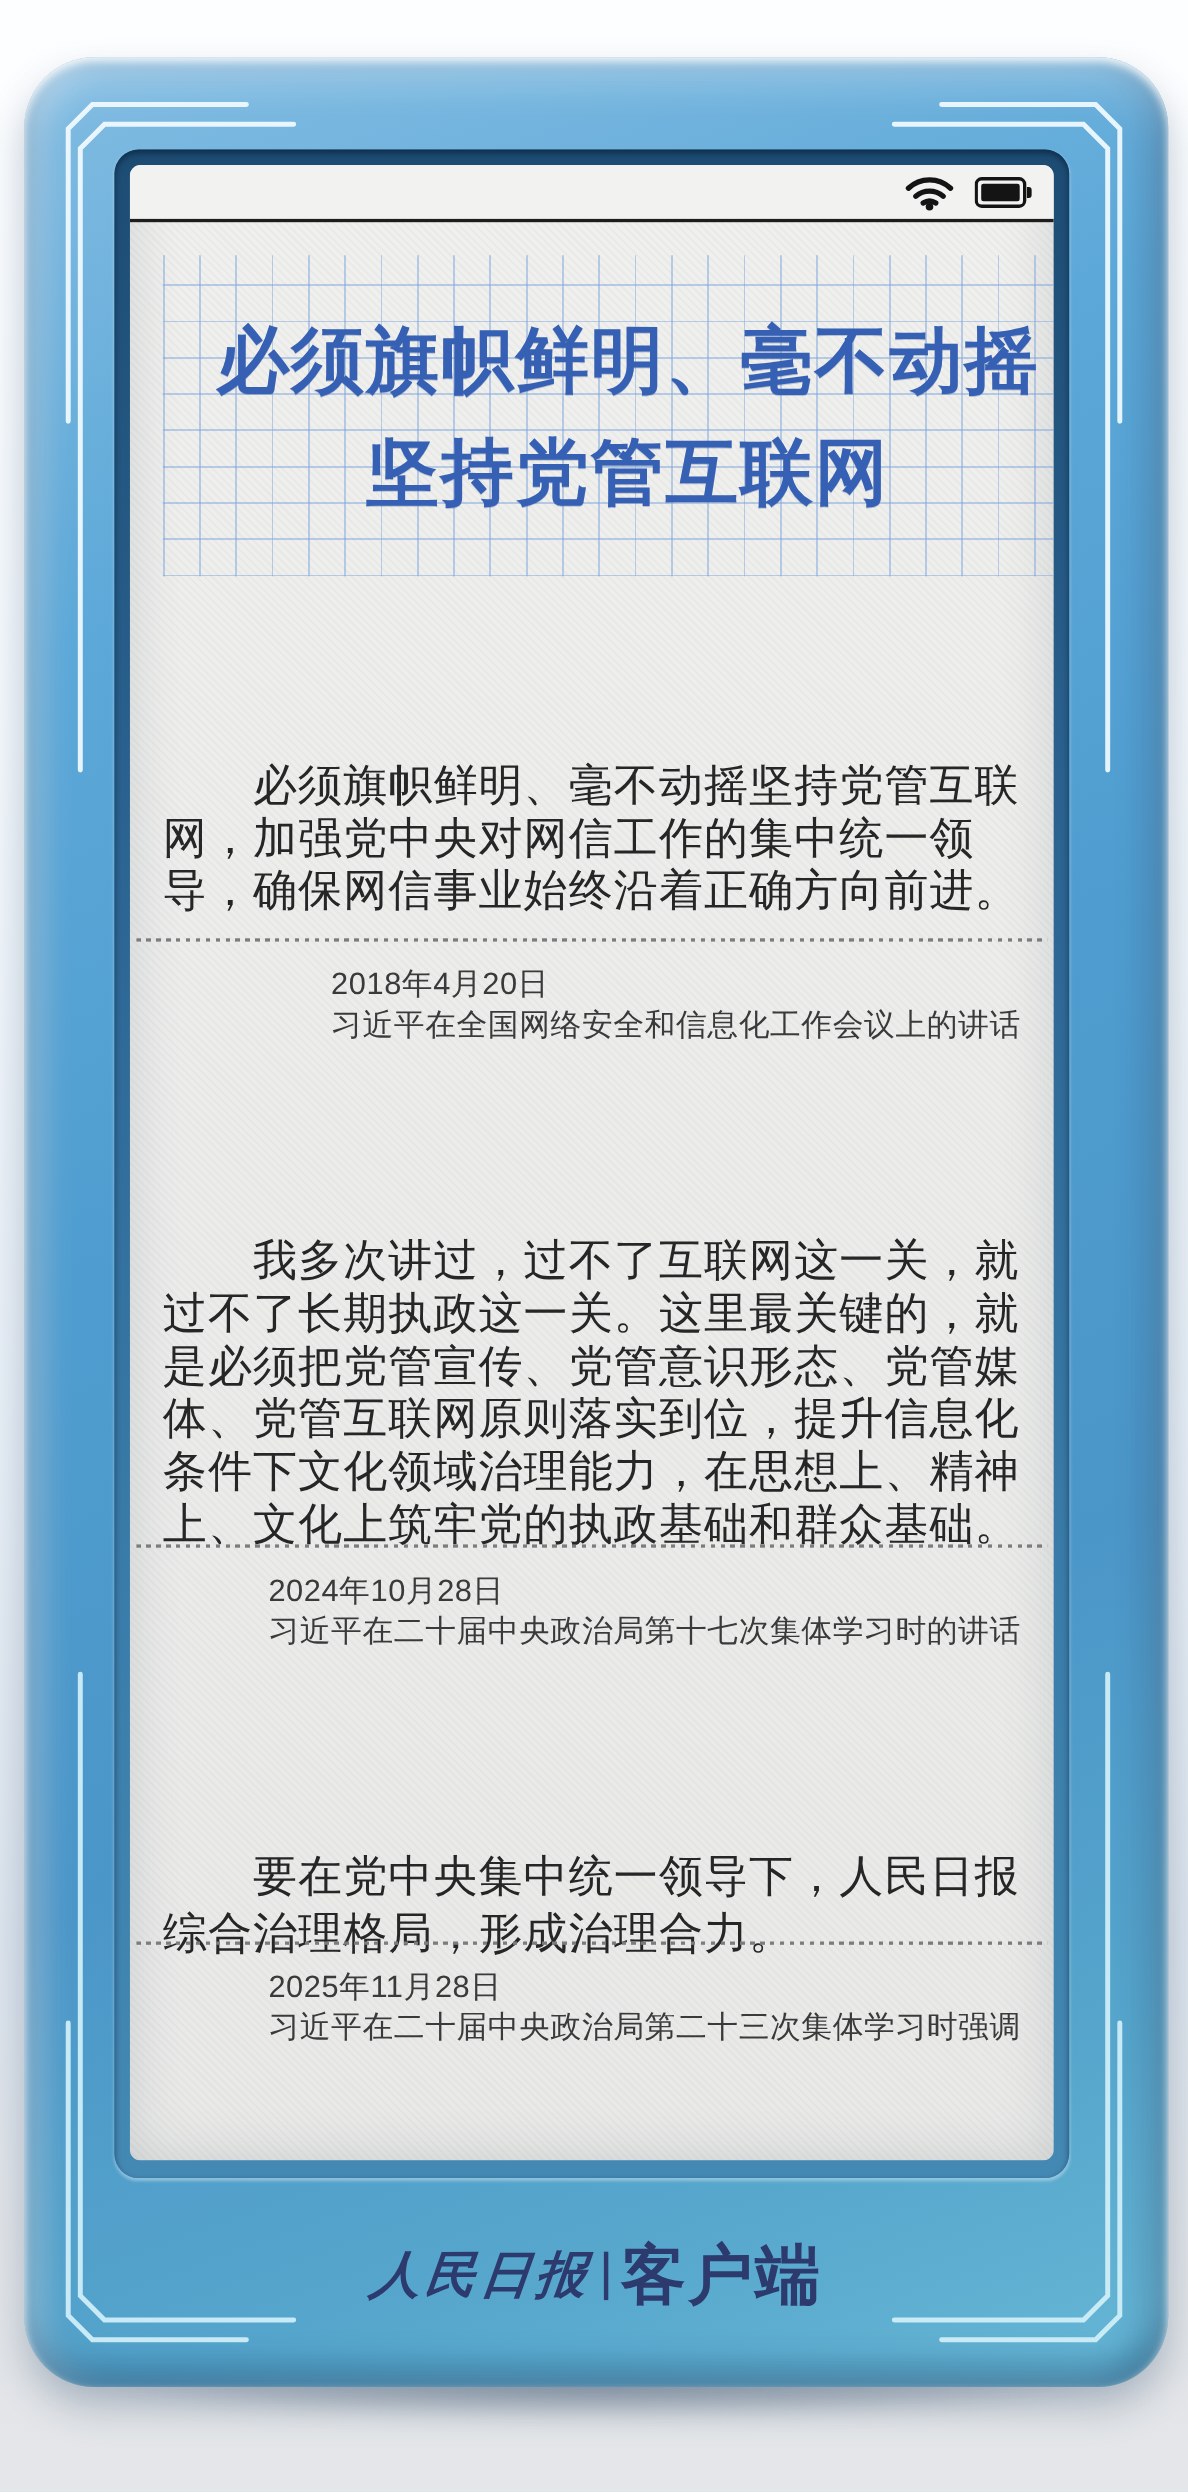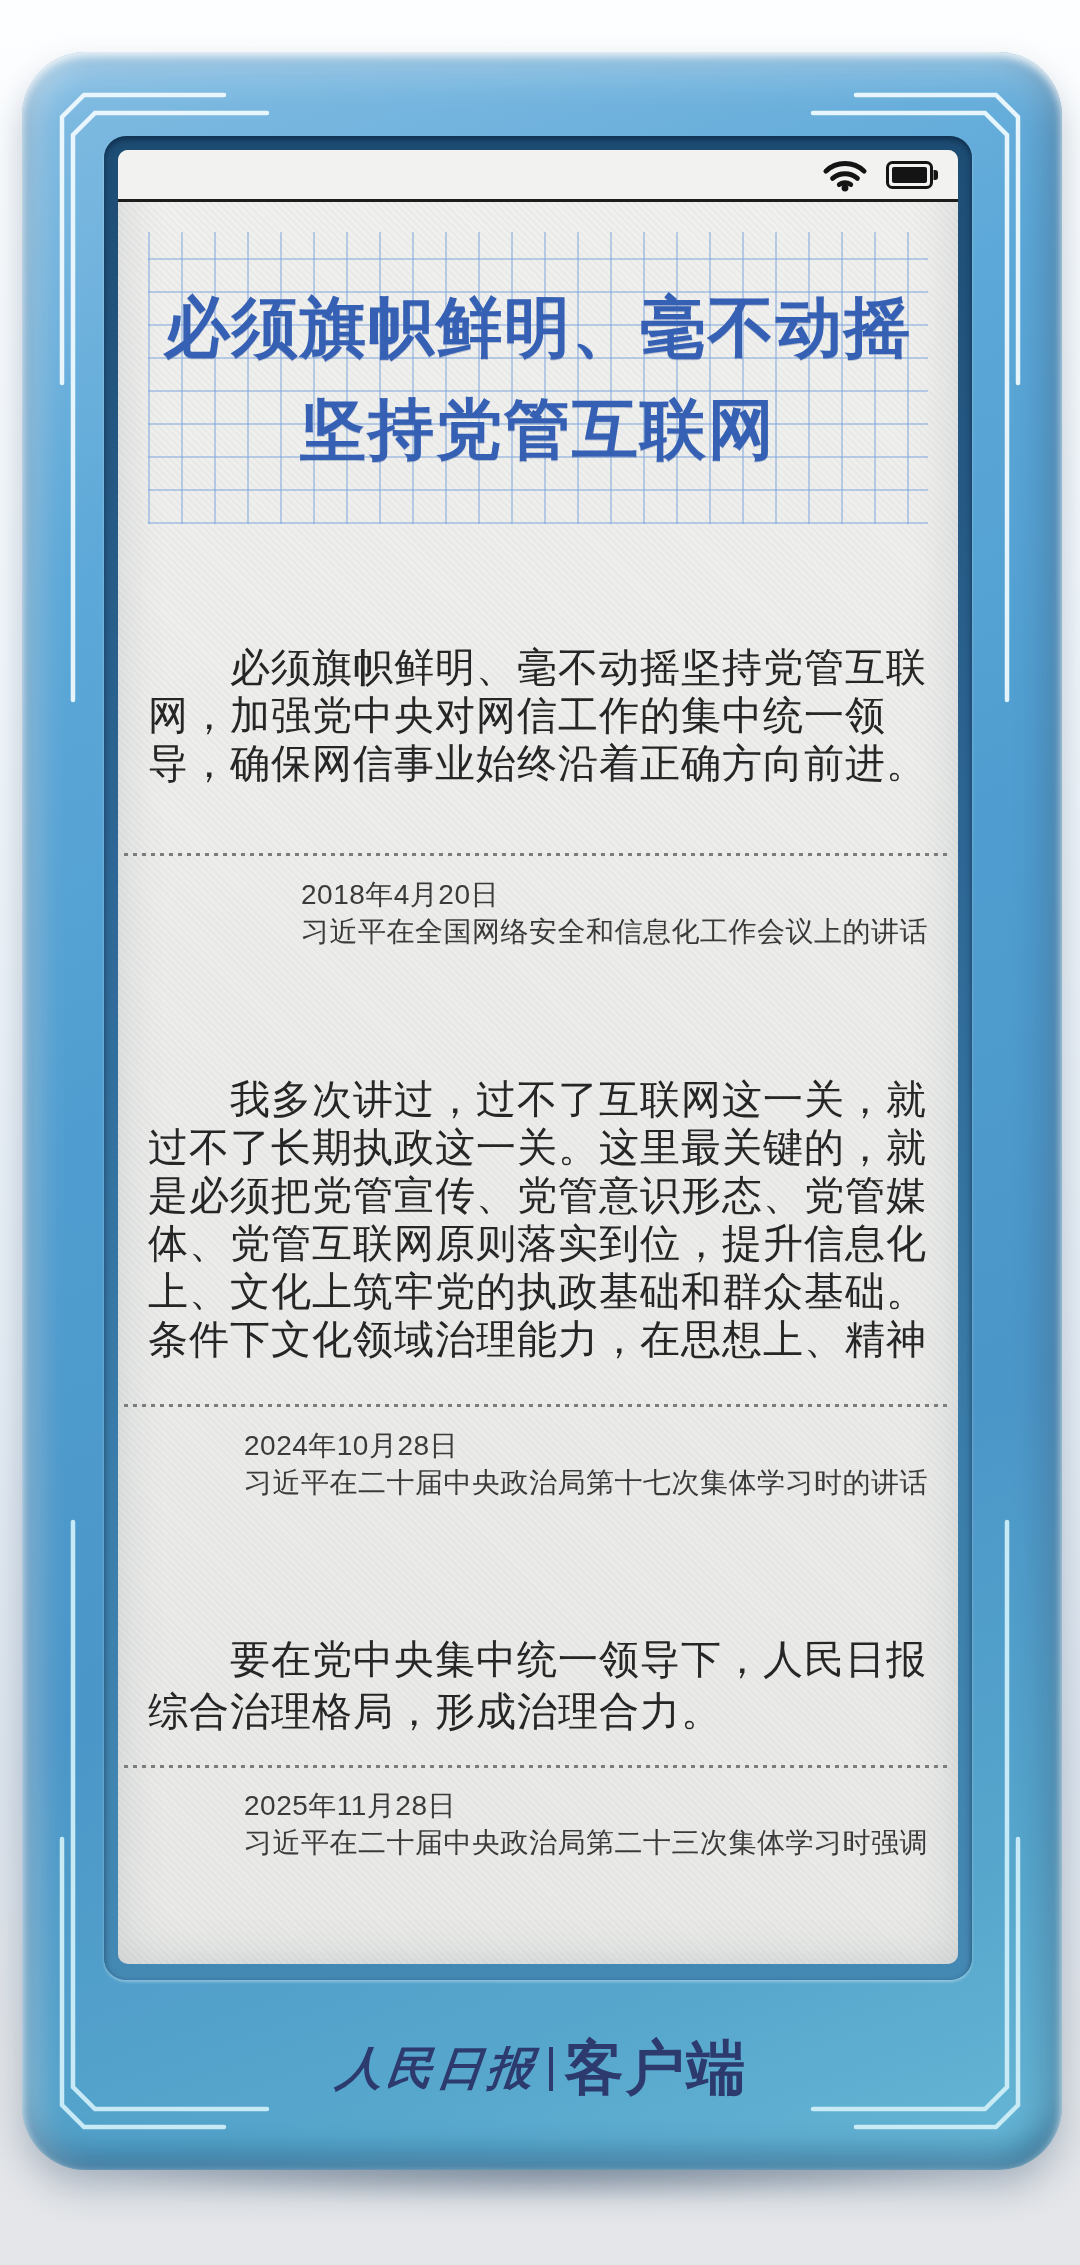--- a/index.html
+++ b/index.html
@@ -45,33 +45,33 @@
     background:#f2f2f0;border-bottom:3px solid #1d1d1d;
     display:flex;align-items:center;justify-content:flex-end;gap:18px;padding-right:20px;box-sizing:border-box;
   }
   .status-bar svg{display:block;}
   
   .title-board{
     position:absolute;left:30px;top:82px;width:780px;height:292px;
     background-image:
       repeating-linear-gradient(0deg, rgba(125,165,220,.50) 0 1.6px, rgba(0,0,0,0) 1.6px 33px),
       repeating-linear-gradient(90deg, rgba(125,165,220,.50) 0 1.6px, rgba(0,0,0,0) 1.6px 33px);
-    display:flex;flex-direction:column;align-items:center;justify-content:center;
+    display:flex;flex-direction:column;align-items:center;justify-content:center;padding-left:33px;
   }
   .headline{
     font-size:66px;line-height:102px;font-weight:900;letter-spacing:2px;
     color:#3560b3;text-align:center;white-space:nowrap;
     text-shadow:0 1px 0 rgba(30,60,130,.25);
     font-family:"Liberation Sans","DejaVu Sans",sans-serif;
   }
   
   .quote{position:absolute;left:30px;width:780px;color:#262626;
     font-family:"Liberation Serif","DejaVu Serif",serif;}
   .quote .q-line{font-size:40px;line-height:48px;letter-spacing:1px;white-space:nowrap;}
-  .quote .q-line.indent{text-indent:82px;}
+  .quote .q-line.indent{text-indent:82px;margin-top:46px;}
   .q1{top:494px;}
   .q2{top:926px;}
   .q3{top:1484px;}
   .q3 .q-line{line-height:52px;}
   .divider{
     position:absolute;left:6px;width:828px;height:3px;
     background:repeating-linear-gradient(90deg,#7c7c7c 0 4px,rgba(0,0,0,0) 4px 9px);
   }
   .d1{top:703px;} .d2{top:1254px;} .d3{top:1615px;}
   .attribution{
@@ -138,22 +138,22 @@
       <div class="attribution a1">
         <div>2018年4月20日</div>
         <div>习近平在全国网络安全和信息化工作会议上的讲话</div>
       </div>
 
       <div class="quote q2">
         <div class="q-line indent">我多次讲过，过不了互联网这一关，就</div>
         <div class="q-line">过不了长期执政这一关。这里最关键的，就</div>
         <div class="q-line">是必须把党管宣传、党管意识形态、党管媒</div>
         <div class="q-line">体、党管互联网原则落实到位，提升信息化</div>
+        <div class="q-line">条件下文化领域治理能力，在思想上、精神</div>
         <div class="q-line">上、文化上筑牢党的执政基础和群众基础。</div>
-        <div class="q-line">条件下文化领域治理能力，在思想上、精神</div>
       </div>
       <div class="divider d2"></div>
       <div class="attribution a2">
         <div>2024年10月28日</div>
         <div>习近平在二十届中央政治局第十七次集体学习时的讲话</div>
       </div>
 
       <div class="quote q3">
         <div class="q-line indent">要在党中央集中统一领导下，人民日报</div>
         <div class="q-line">综合治理格局，形成治理合力。</div>

